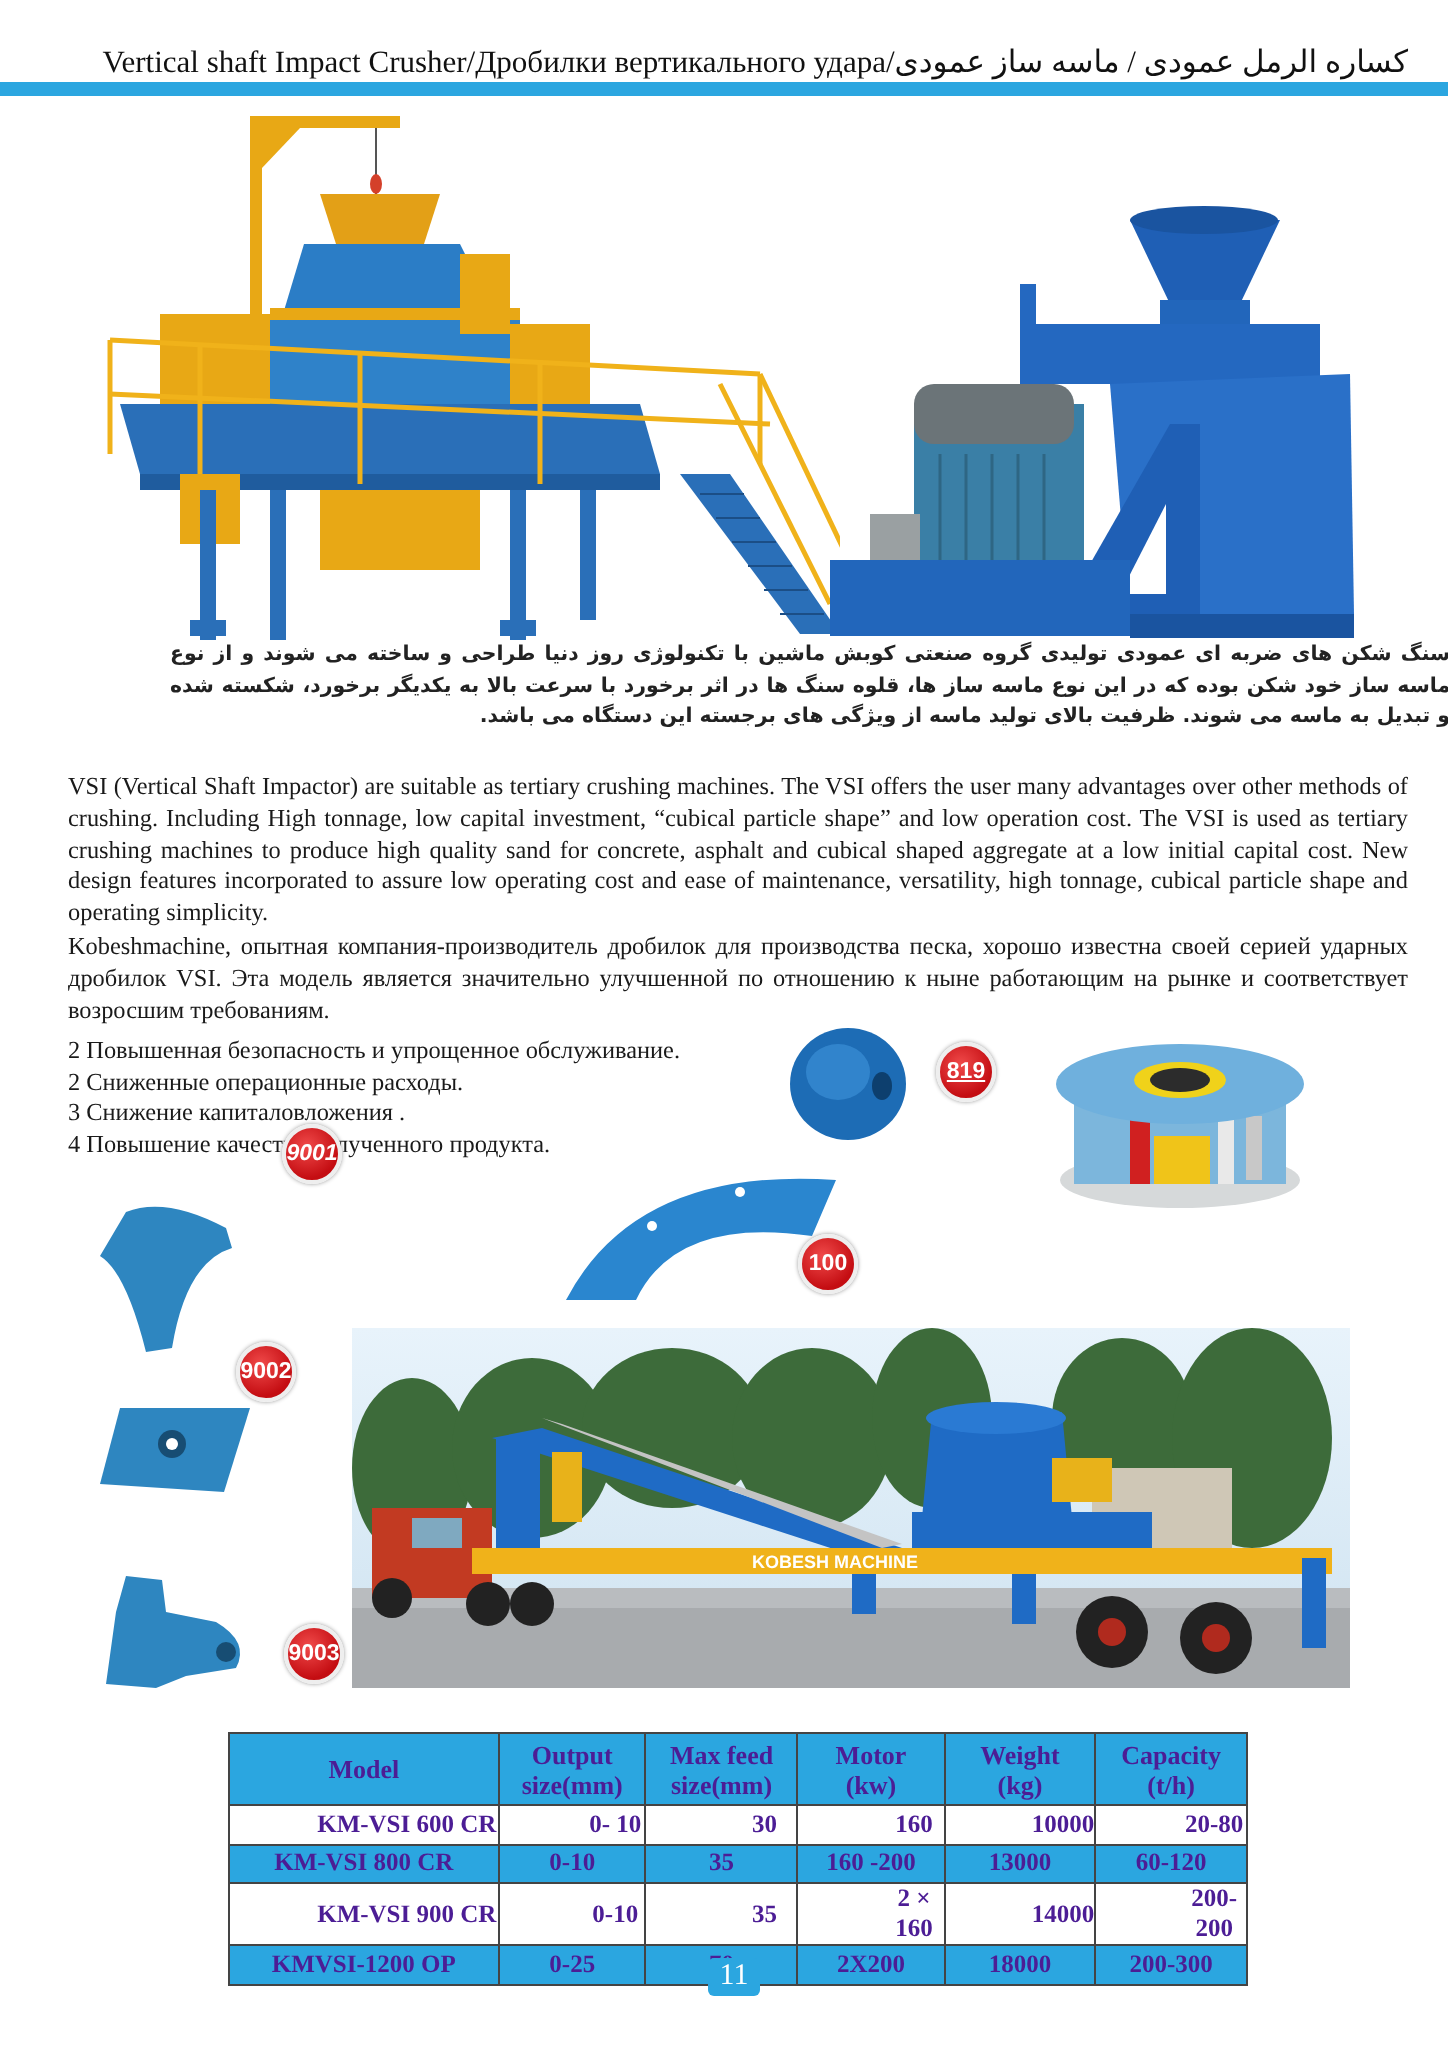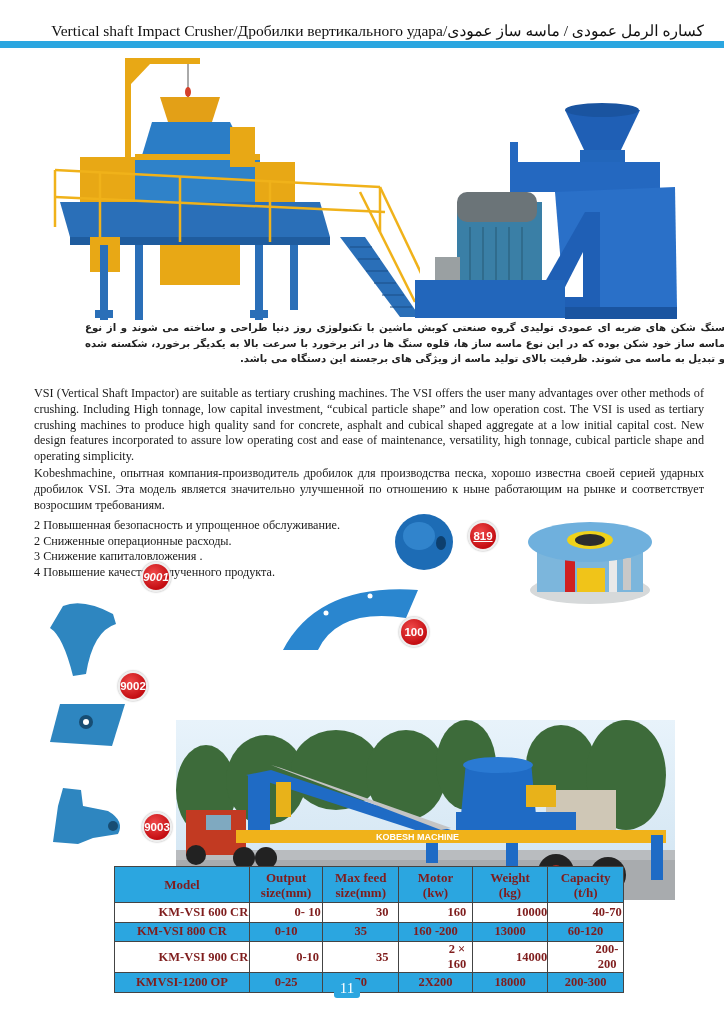--- a/index.html
+++ b/index.html
@@ -21,30 +21,30 @@
 
   .russian { position: absolute; left: 34px; top: 466px; width: 670px; text-align: justify; font-size: 12.2px; line-height: 15.8px; color: #1a1a1a; }
 
   .benefits { position: absolute; left: 34px; top: 518px; width: 360px; font-size: 12.2px; line-height: 15.6px; color: #1a1a1a; }
   .benefits li { list-style: none; white-space: nowrap; }
 
   .badge { position: absolute; width: 30px; height: 30px; border-radius: 50%; background: radial-gradient(circle at 40% 35%, #f04a4a, #c40d12 70%); border: 2px solid #eee; box-shadow: 0 0 2px #999; color: #fff; font-family: "Liberation Sans", sans-serif; font-weight: bold; font-size: 11.5px; display: flex; align-items: center; justify-content: center; }
 
   .part { position: absolute; }
 
-  .truck { position: absolute; left: 176px; top: 720px; width: 499px; height: 180px; overflow: hidden; }
-
-  .specs { position: absolute; left: 114px; top: 866px; width: 510px; border-collapse: collapse; font-family: "Liberation Serif", serif; font-weight: bold; font-size: 12.5px; color: #7f1d1d; }
+  .truck { position: absolute; left: 176px; top: 664px; width: 499px; height: 180px; overflow: hidden; }
+
+  .specs { position: absolute; left: 114px; top: 866px; width: 510px; border-collapse: collapse; font-family: "Liberation Serif", serif; font-weight: bold; font-size: 12.5px; color: #4c1d95; }
   .specs th, .specs td { border: 1px solid #444; text-align: center; padding: 0; }
   .specs th { background: #2ba6e0; height: 36px; line-height: 15px; font-size: 13px; }
   .specs td { height: 19.5px; }
   .specs tr.blue td { background: #2ba6e0; margin-top: 14px; }
   .specs tr.white td { background: #ffffff; padding-left: 43px; }
 
-  .page-num { position: absolute; left: 334px; top: 979px; width: 26px; height: 19px; background: #2ba6e0; color: #fff; border-radius: 3px; font-size: 15px; text-align: center; line-height: 19px; font-family: "Liberation Serif", serif; }
+  .page-num { position: absolute; left: 354px; top: 979px; width: 26px; height: 19px; background: #2ba6e0; color: #fff; border-radius: 3px; font-size: 15px; text-align: center; line-height: 19px; font-family: "Liberation Serif", serif; }
 </style>
 </head>
 <body>
 
 <div class="header">
   <div class="header-title">Vertical shaft Impact Crusher/Дробилки вертикального удара/کساره الرمل عمودی / ماسه ساز عمودی</div>
   <div class="header-bar"></div>
 </div>
 
 <div class="hero hero-left">
@@ -286,21 +286,21 @@
       <th><span>Capacity</span><br><span>(t/h)</span></th>
     </tr>
   </thead>
   <tbody>
     <tr class="white">
       <td>KM-VSI 600   CR</td>
       <td>0- 10</td>
       <td>30</td>
       <td>160</td>
       <td>10000</td>
-      <td>40-70</td>
+      <td>20-80</td>
     </tr>
     <tr class="blue">
       <td>KM-VSI 800  CR</td>
       <td>0-10</td>
       <td>35</td>
       <td>160 -200</td>
       <td>13000</td>
       <td>60-120</td>
     </tr>
     <tr class="white">

